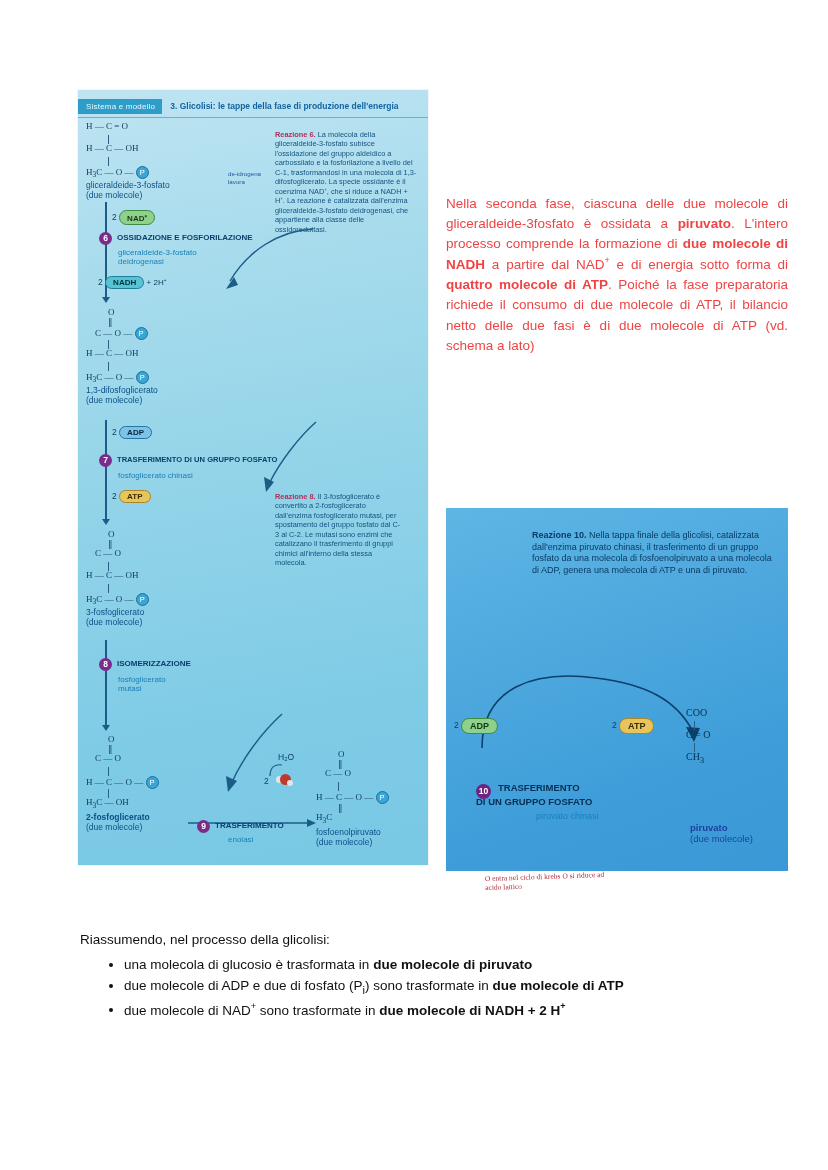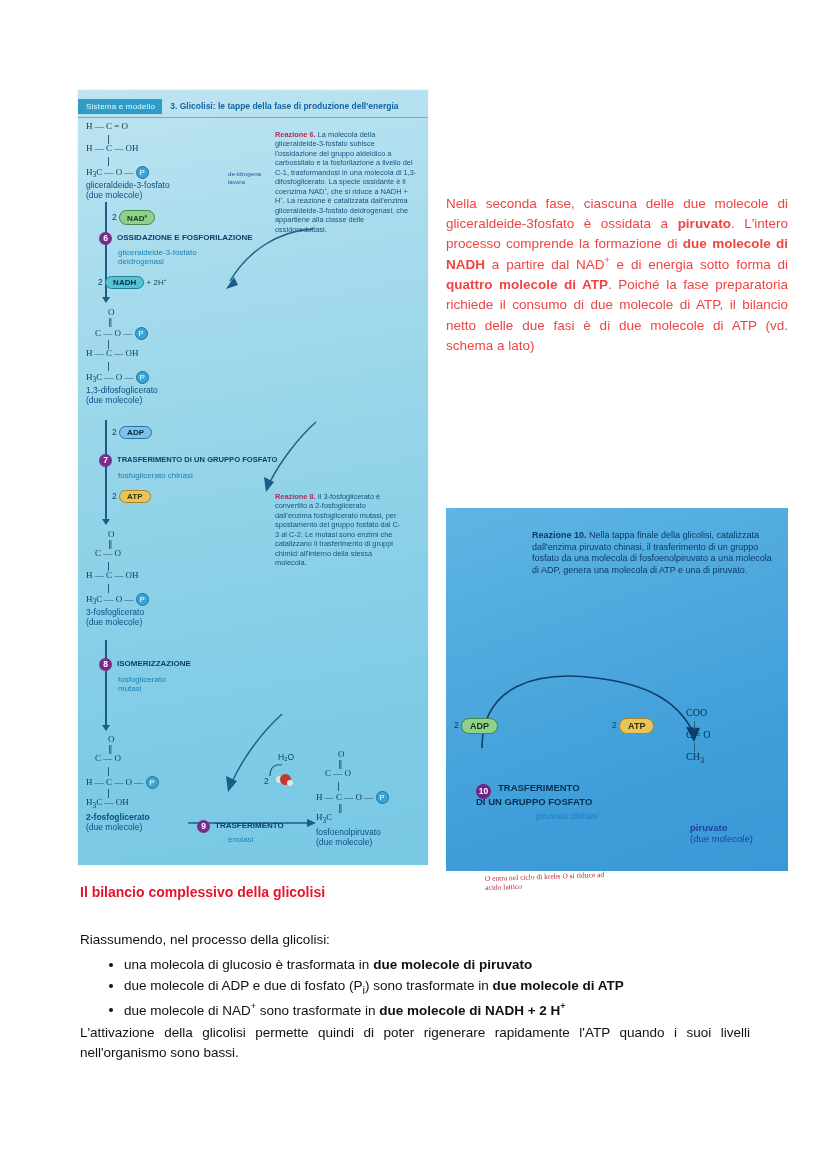--- a/index.html
+++ b/index.html
@@ -452,31 +452,29 @@
       <span style="font-weight:normal;">(due molecole)</span>
     </div>
   </div>
 
   <div class="handwrite">O entra nel ciclo di krebs O si riduce ad acido lattico</div>
 
   <p class="para-right">
     <span>Nella seconda fase, ciascuna delle due molecole di gliceraldeide-3fosfato è ossidata a </span><b>piruvato</b><span>. L'intero processo comprende la formazione di </span><b>due molecole di NADH</b><span> a partire dal NAD</span><span class="sup">+</span><span> e di energia sotto forma di </span><b>quattro molecole di ATP</b><span>. Poiché la fase preparatoria richiede il consumo di due molecole di ATP, il bilancio netto delle due fasi è di due molecole di ATP (vd. schema a lato)</span>
   </p>
 
-  <div class="section-title">Il bilancio complessivo della glicolisi</div>
 
   <div class="bottom-block">
     <div>Riassumendo, nel processo della glicolisi:</div>
     <ul>
       <li>
         <span>una molecola di glucosio è trasformata in </span><b>due molecole di piruvato</b>
       </li>
       <li>
         <span>due molecole di ADP e due di fosfato (P</span><sub>i</sub><span>) sono trasformate in </span><b>due molecole di ATP</b>
       </li>
       <li>
         <span>due molecole di NAD</span><span class="sup">+</span><span> sono trasformate in </span><b>due molecole di NADH + 2 H</b><b class="sup">+</b>
       </li>
     </ul>
-    <div class="closing">L'attivazione della glicolisi permette quindi di poter rigenerare rapidamente l'ATP quando i suoi livelli nell'organismo sono bassi.</div>
   </div>
 
 </div>
 
 </body></html>

